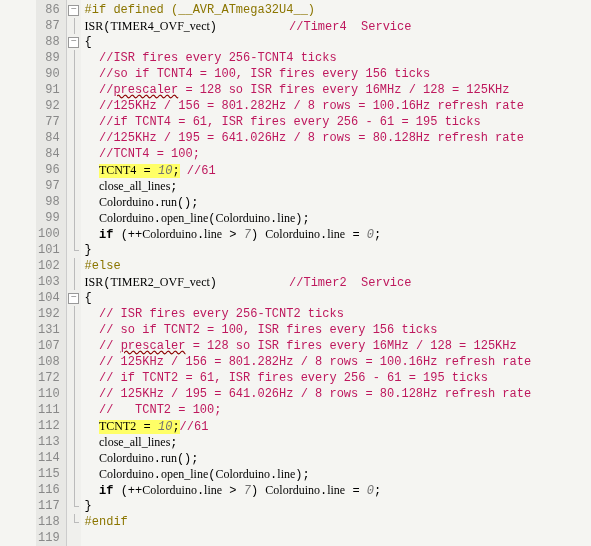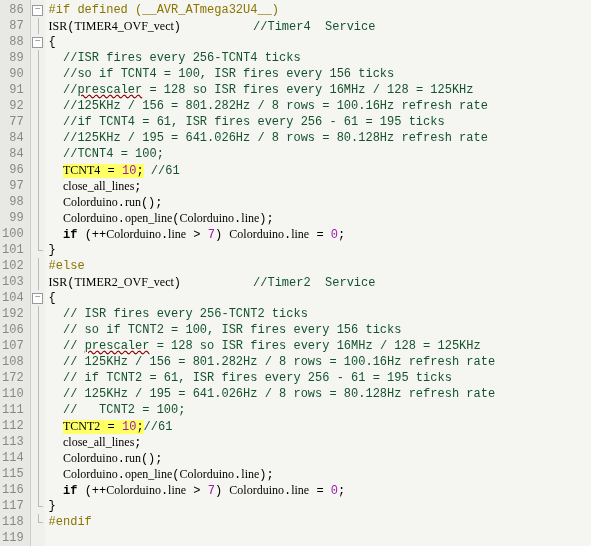--- a/index.html
+++ b/index.html
@@ -7,20 +7,21 @@
   font-family: 'Courier New', monospace;
   font-size: 12px;
   background: #f5f5f2;
   width: 591px;
   height: 546px;
   overflow: hidden;
 }
 .editor {
   display: flex;
   height: 100%;
+  margin-left: 36px;
 }
 .gutter {
   background: #e8e8e5;
   color: #888;
   text-align: right;
   padding: 2px 6px 2px 2px;
   user-select: none;
   border-right: 1px solid #ccc;
 }
 .gutter .ln {
@@ -82,22 +83,22 @@
   padding: 2px 4px;
   white-space: pre;
 }
 .code .cl {
   height: 16px;
   line-height: 16px;
 }
 .kw { color: #000000; font-weight: bold; }
 .pp { color: #8b7500; text-align: right; }
 .op { color: #000; }
-.num { color: #a21caf; }
-.cm { color: #14532d; }
+.num { color: #737373; font-style: italic; }
+.cm { color: #be185d; }
 .cm .u { text-decoration: underline wavy #8b0000; }
 .hl { background: #ffff66; }
 .id { color: #000; font-family: Liberation Serif, serif; }
 .paren { color: #000; }
 </style>
 </head>
 <body>
 
 <div class="editor">
   <div class="gutter" id="gutter">
@@ -114,21 +115,21 @@
       <div class="ln">96</div>
       <div class="ln">97</div>
       <div class="ln">98</div>
       <div class="ln">99</div>
       <div class="ln">100</div>
       <div class="ln">101</div>
       <div class="ln">102</div>
       <div class="ln">103</div>
       <div class="ln">104</div>
       <div class="ln">192</div>
-      <div class="ln">106</div>
+      <div class="ln">131</div>
       <div class="ln">107</div>
       <div class="ln">108</div>
       <div class="ln">172</div>
       <div class="ln">110</div>
       <div class="ln">111</div>
       <div class="ln">112</div>
       <div class="ln">113</div>
       <div class="ln">114</div>
       <div class="ln">115</div>
       <div class="ln">116</div>

